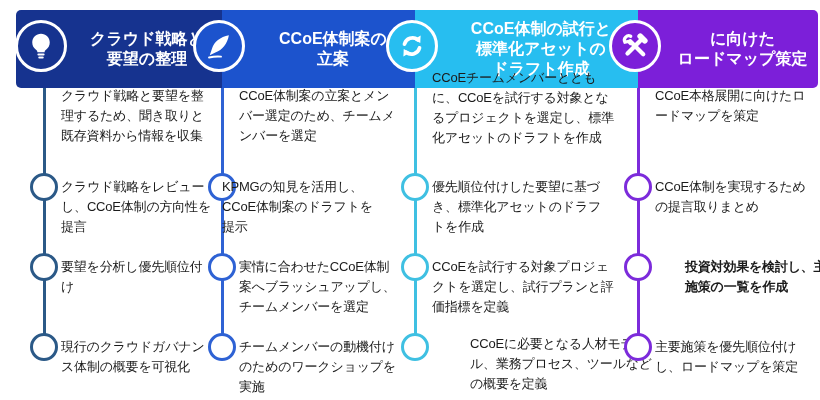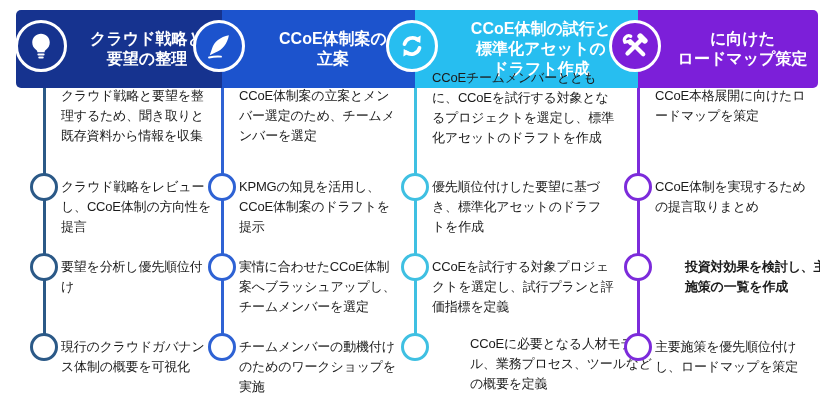--- a/index.html
+++ b/index.html
@@ -112,21 +112,21 @@
   <div class="btext" style="left:61px;top:86px;width:152px;">クラウド戦略と要望を整理するため、聞き取りと既存資料から情報を収集</div>
   <div class="bullet" style="left: 30px; top: 173px; --accent: #16338f; --line: #2b5987;"></div>
   <div class="btext" style="left:61px;top:177px;width:152px;">クラウド戦略をレビューし、CCoE体制の方向性を提言</div>
   <div class="bullet" style="left: 30px; top: 253px; --accent: #16338f; --line: #2b5987;"></div>
   <div class="btext" style="left:61px;top:257px;width:152px;">要望を分析し優先順位付け</div>
   <div class="bullet" style="left: 30px; top: 333px; --accent: #16338f; --line: #2b5987;"></div>
   <div class="btext" style="left:61px;top:337px;width:152px;">現行のクラウドガバナンス体制の概要を可視化</div>
 
   <div class="btext" style="left:239px;top:86px;width:160px;">CCoE体制案の立案とメンバー選定のため、チームメンバーを選定</div>
   <div class="bullet" style="left: 208px; top: 173px; --accent: #1c53cd; --line: #2e62d4;"></div>
-  <div class="btext" style="left:239px;top:177px;width:160px;">KPMGの知見を活用し、CCoE体制案のドラフトを提示</div>
+  <div class="btext" style="left:222px;top:177px;width:160px;">KPMGの知見を活用し、CCoE体制案のドラフトを提示</div>
   <div class="bullet" style="left: 208px; top: 253px; --accent: #1c53cd; --line: #2e62d4;"></div>
   <div class="btext" style="left:239px;top:257px;width:160px;">実情に合わせたCCoE体制案へブラッシュアップし、チームメンバーを選定</div>
   <div class="bullet" style="left: 208px; top: 333px; --accent: #1c53cd; --line: #2e62d4;"></div>
   <div class="btext" style="left:239px;top:337px;width:160px;">チームメンバーの動機付けのためのワークショップを実施</div>
 
   <div class="btext" style="left:432px;top:68px;width:182px;">CCoEチームメンバーとともに、CCoEを試行する対象となるプロジェクトを選定し、標準化アセットのドラフトを作成</div>
   <div class="bullet" style="left: 401px; top: 173px; --accent: #27bef0; --line: #3fc0e2;"></div>
   <div class="btext" style="left:432px;top:177px;width:182px;">優先順位付けした要望に基づき、標準化アセットのドラフトを作成</div>
   <div class="bullet" style="left: 401px; top: 253px; --accent: #27bef0; --line: #3fc0e2;"></div>
   <div class="btext" style="left:432px;top:257px;width:182px;">CCoEを試行する対象プロジェクトを選定し、試行プランと評価指標を定義</div>

